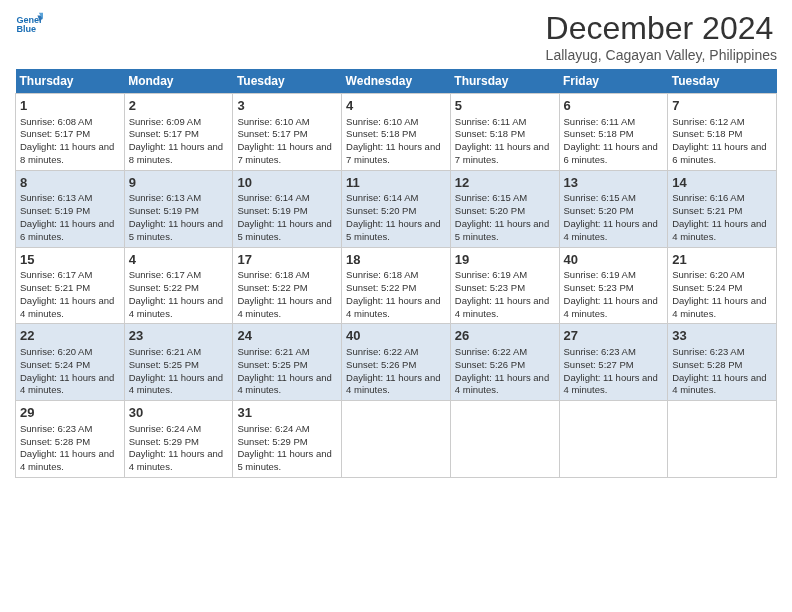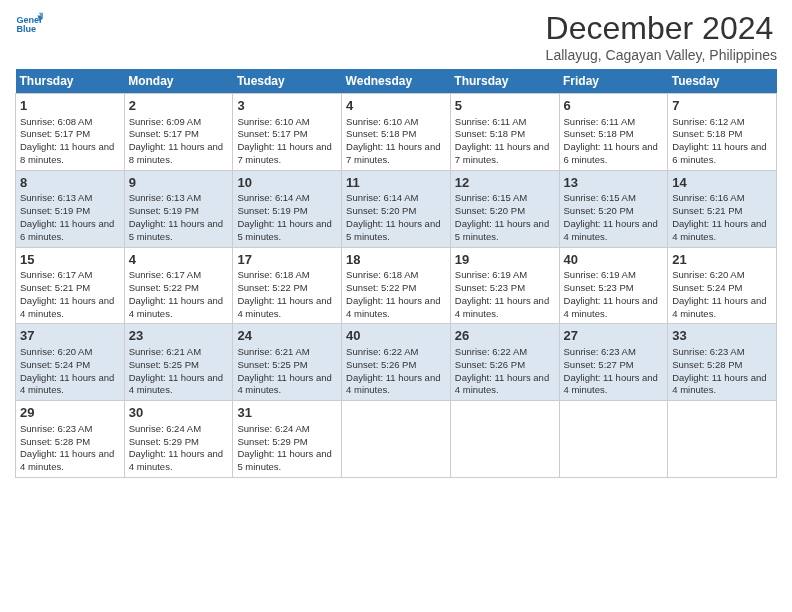--- a/index.html
+++ b/index.html
@@ -132,21 +132,21 @@
         <tr>
           <td><span class="day-num">15</span>Sunrise: 6:17 AM<br>Sunset: 5:21 PM<br>Daylight: 11 hours and 4 minutes.<br></td>
           <td><span class="day-num">4</span>Sunrise: 6:17 AM<br>Sunset: 5:22 PM<br>Daylight: 11 hours and 4 minutes.<br></td>
           <td><span class="day-num">17</span>Sunrise: 6:18 AM<br>Sunset: 5:22 PM<br>Daylight: 11 hours and 4 minutes.<br></td>
           <td><span class="day-num">18</span>Sunrise: 6:18 AM<br>Sunset: 5:22 PM<br>Daylight: 11 hours and 4 minutes.<br></td>
           <td><span class="day-num">19</span>Sunrise: 6:19 AM<br>Sunset: 5:23 PM<br>Daylight: 11 hours and 4 minutes.<br></td>
           <td><span class="day-num">40</span>Sunrise: 6:19 AM<br>Sunset: 5:23 PM<br>Daylight: 11 hours and 4 minutes.<br></td>
           <td><span class="day-num">21</span>Sunrise: 6:20 AM<br>Sunset: 5:24 PM<br>Daylight: 11 hours and 4 minutes.<br></td>
         </tr>
         <tr>
-          <td><span class="day-num">37</span>Sunrise: 6:20 AM<br>Sunset: 5:24 PM<br>Daylight: 11 hours and 4 minutes.<br></td>
+          <td><span class="day-num">22</span>Sunrise: 6:20 AM<br>Sunset: 5:24 PM<br>Daylight: 11 hours and 4 minutes.<br></td>
           <td><span class="day-num">23</span>Sunrise: 6:21 AM<br>Sunset: 5:25 PM<br>Daylight: 11 hours and 4 minutes.<br></td>
           <td><span class="day-num">24</span>Sunrise: 6:21 AM<br>Sunset: 5:25 PM<br>Daylight: 11 hours and 4 minutes.<br></td>
           <td><span class="day-num">40</span>Sunrise: 6:22 AM<br>Sunset: 5:26 PM<br>Daylight: 11 hours and 4 minutes.<br></td>
           <td><span class="day-num">26</span>Sunrise: 6:22 AM<br>Sunset: 5:26 PM<br>Daylight: 11 hours and 4 minutes.<br></td>
           <td><span class="day-num">27</span>Sunrise: 6:23 AM<br>Sunset: 5:27 PM<br>Daylight: 11 hours and 4 minutes.<br></td>
           <td><span class="day-num">33</span>Sunrise: 6:23 AM<br>Sunset: 5:28 PM<br>Daylight: 11 hours and 4 minutes.<br></td>
         </tr>
         <tr>
           <td><span class="day-num">29</span>Sunrise: 6:23 AM<br>Sunset: 5:28 PM<br>Daylight: 11 hours and 4 minutes.<br></td>
           <td><span class="day-num">30</span>Sunrise: 6:24 AM<br>Sunset: 5:29 PM<br>Daylight: 11 hours and 4 minutes.<br></td>

